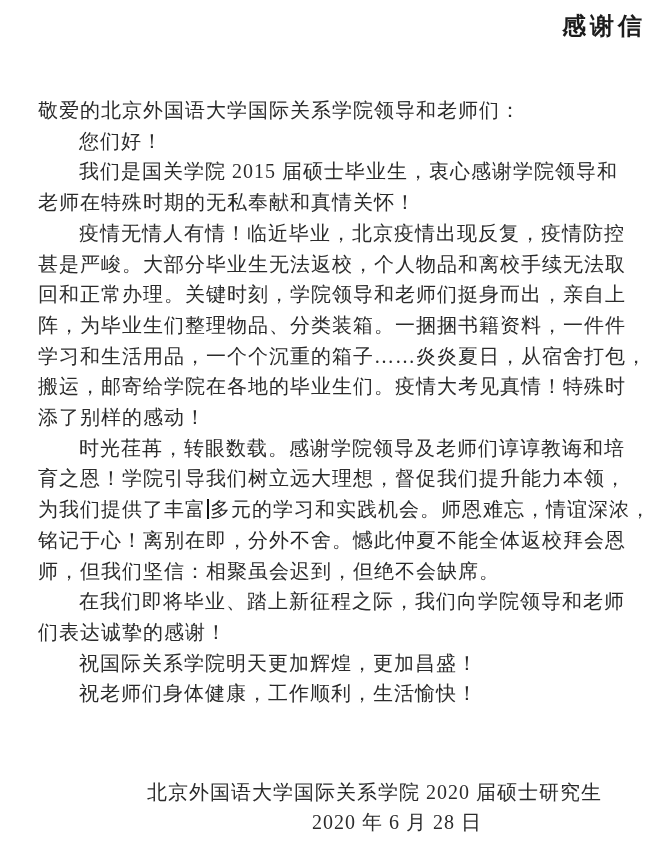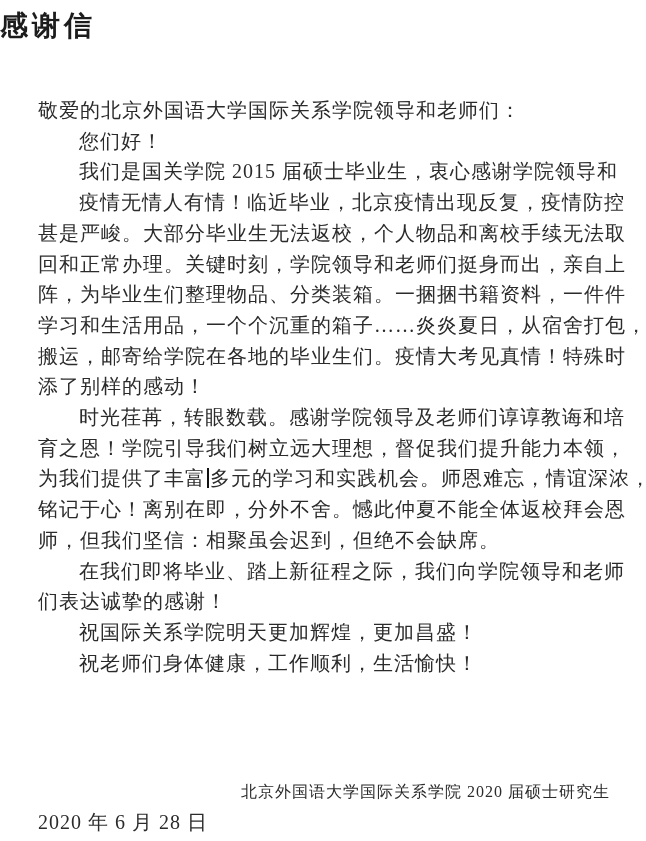--- a/index.html
+++ b/index.html
@@ -16,22 +16,22 @@
     color: var(--text-color, #2b2b2b);
     font-family: "Liberation Serif", "DejaVu Serif", serif;
     overflow: hidden;
   }
   .title {
     position: absolute;
     top: 5px;
     left: 0;
     width: 100%;
     margin: 0;
-    text-align: left;
-    font-size: 28px;
+    text-align: right;
+    font-size: 24px;
     line-height: 42px;
     font-weight: 700;
     letter-spacing: 4px;
     color: #1c1c1c;
   }
   .body-block {
     position: absolute;
     top: 95px;
     left: 38px;
     width: 572px;
@@ -49,50 +49,51 @@
     display: inline-block;
     width: 2px;
     height: 20px;
     margin: 0 1px;
     background: var(--cursor-color, #111111);
     vertical-align: -3px;
   }
   .signature {
     position: absolute;
     top: 777px;
-    left: 38px;
+    left: 30px;
     width: 572px;
     text-align: right;
-    font-size: 16px;
+    font-size: 20px;
     line-height: 30px;
     letter-spacing: 1px;
   }
   .date {
     position: absolute;
     top: 807px;
     left: 38px;
     width: 572px;
     box-sizing: border-box;
     padding-right: 128px;
-    text-align: left;
+    text-align: right;
     font-size: 20px;
     line-height: 30px;
     letter-spacing: 1px;
   }
 </style>
 </head>
 <body>
 
 <div class="page">
   <h1 class="title">感谢信</h1>
 
   <div class="body-block">
       <div class="line">敬爱的北京外国语大学国际关系学院领导和老师们：</div>
       <div class="line indent">您们好！</div>
       <div class="line indent">我们是国关学院 2015 届硕士毕业生，衷心感谢学院领导和</div>
+      <div class="line">老师在特殊时期的无私奉献和真情关怀！</div>
       <div class="line indent">疫情无情人有情！临近毕业，北京疫情出现反复，疫情防控</div>
       <div class="line">甚是严峻。大部分毕业生无法返校，个人物品和离校手续无法取</div>
       <div class="line">回和正常办理。关键时刻，学院领导和老师们挺身而出，亲自上</div>
       <div class="line">阵，为毕业生们整理物品、分类装箱。一捆捆书籍资料，一件件</div>
       <div class="line">学习和生活用品，一个个沉重的箱子……炎炎夏日，从宿舍打包，</div>
       <div class="line">搬运，邮寄给学院在各地的毕业生们。疫情大考见真情！特殊时</div>
       <div class="line">添了别样的感动！</div>
       <div class="line indent">时光荏苒，转眼数载。感谢学院领导及老师们谆谆教诲和培</div>
       <div class="line">育之恩！学院引导我们树立远大理想，督促我们提升能力本领，</div>
       <div class="line"><span>为我们提供了丰富</span><span class="cursor"></span><span>多元的学习和实践机会。师恩难忘，情谊深浓，</span></div>

